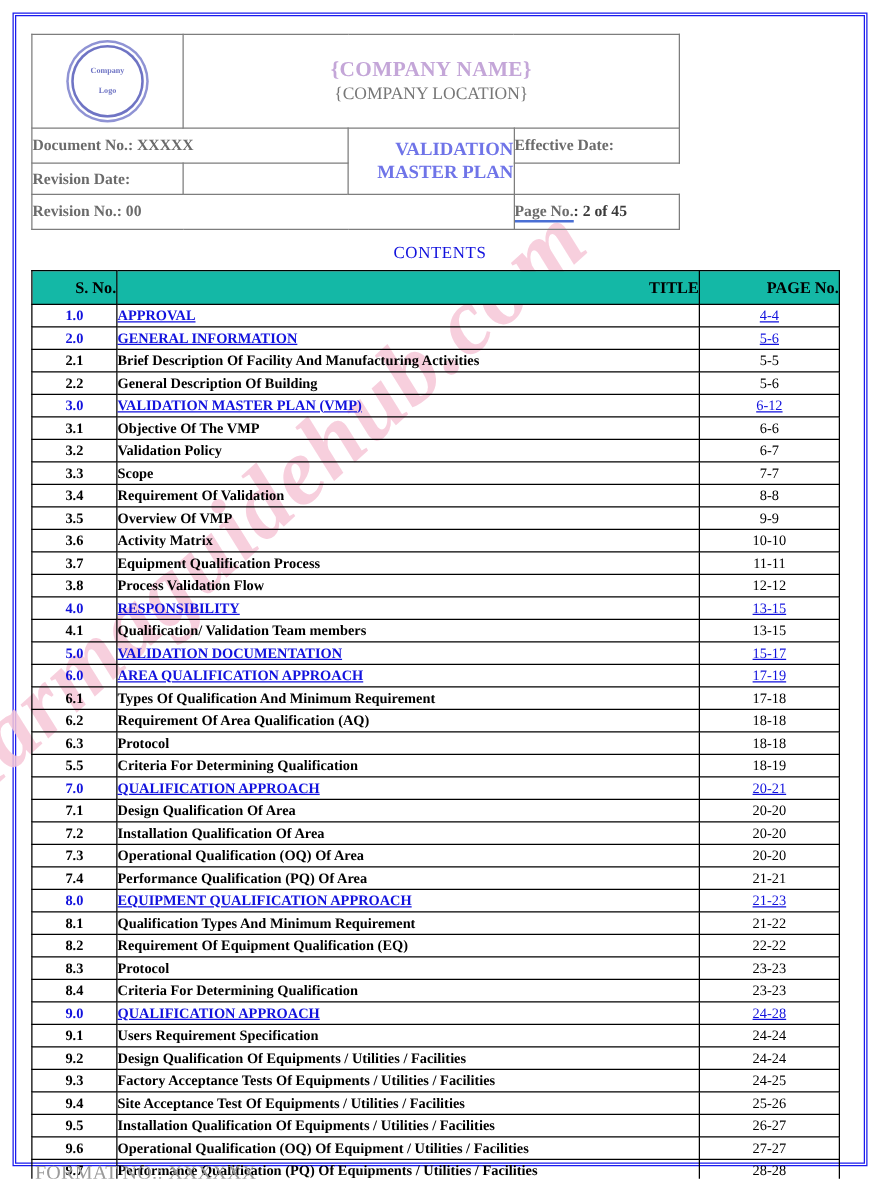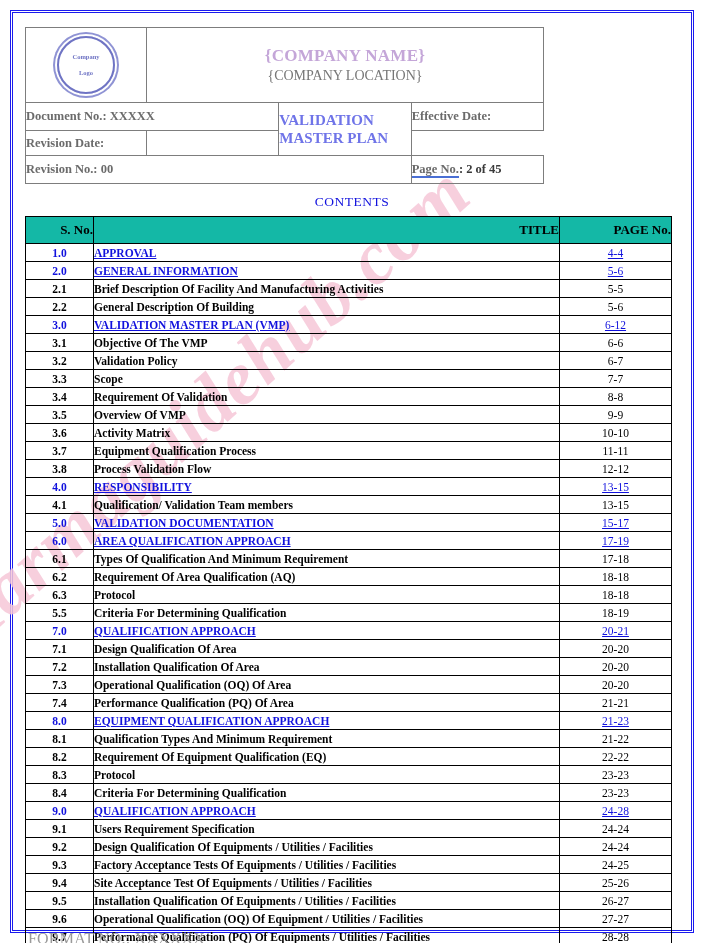--- a/index.html
+++ b/index.html
@@ -118,21 +118,21 @@
   .doc-cell {
     width: 241px;
     height: 27px;
     padding: 0 0 0 12px;
     font-size: 12.5px;
     font-weight: bold;
     color: #6b6b6b;
   }
   .vmp-cell {
     width: 210px;
-    text-align: left;
+    text-align: right;
     font-size: 15px;
     font-weight: bold;
     color: #6f74e8;
     line-height: 1.2;
     padding: 2px 4px;
   }
   .dt-cell {
     height: 24px;
     padding: 0 0 0 9px;
     font-size: 12.5px;

